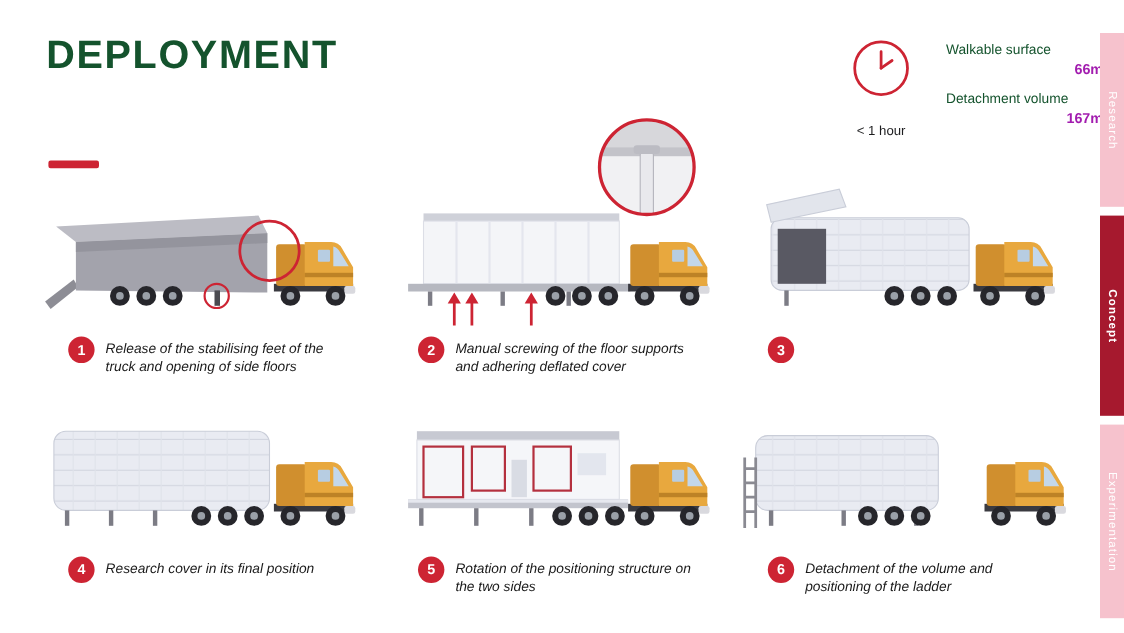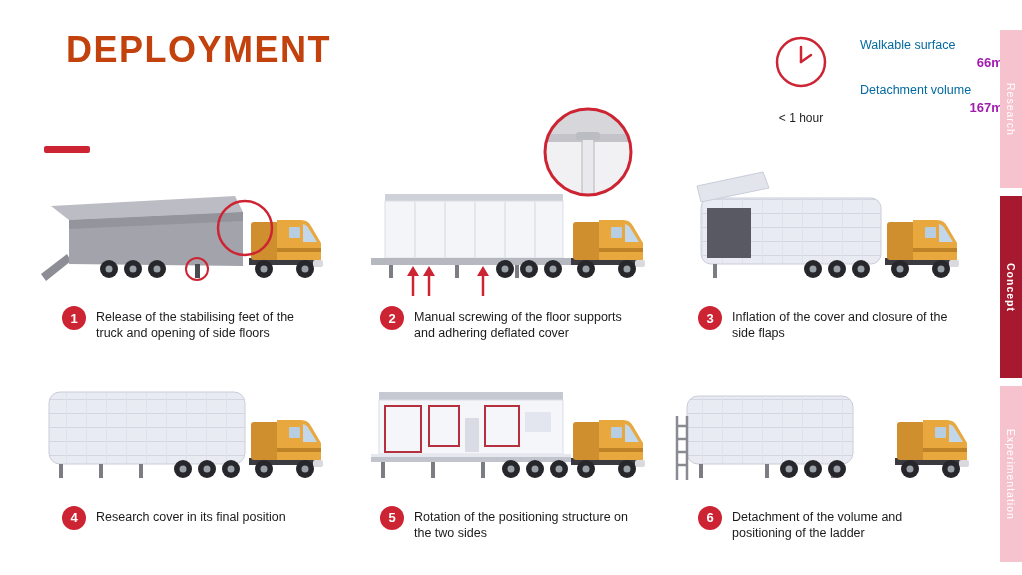--- a/index.html
+++ b/index.html
@@ -7,34 +7,34 @@
   body {
     font-family: "Liberation Sans", sans-serif;
     background: #ffffff;
     position: relative;
     overflow: hidden;
   }
 
   
   .title {
     position: absolute; left: 42px; top: 26px;
-    color: #c2410c; font-size: 36px; font-weight: 800;
-    letter-spacing: 1.5px; line-height: 1.33; margin-left: 24px;
+    color: #14532d; font-size: 36px; font-weight: 800;
+    letter-spacing: 1.5px; line-height: 1.33;
   }
   .title-dash {
     position: absolute; left: 44px; top: 146px;
     width: 46px; height: 7px; background: #cd2433; border-radius: 2px;
   }
 
   
   .clock-wrap { position: absolute; left: 772px; top: 34px; width: 58px; text-align: center; }
   .clock-label { margin-top: 17px; font-size: 12px; color: #1d1d1f; }
   .stats { position: absolute; left: 860px; top: 38px; width: 150px; }
   .stat { margin-bottom: 13px; }
-  .stat-label { font-size: 12.5px; color: #0369a1; }
+  .stat-label { font-size: 12.5px; color: #14532d; }
   .stat-value { font-size: 13px; color: #a21caf; font-weight: bold; margin-top: 3px; text-align: right; }
 
   
   .tab {
     position: absolute; right: 0; width: 22px;
     display: flex; align-items: center; justify-content: center;
     color: #ffffff; font-size: 10.5px; letter-spacing: 1px;
     writing-mode: vertical-rl; cursor: pointer;
   }
   .tab-research { top: 30px; height: 158px; background: #f6c2cd; }
@@ -48,21 +48,21 @@
   }
   .step { position: relative; }
   .step-image { height: 142px; display: flex; align-items: flex-end; justify-content: center; }
   .step-image svg { width: 300px; height: 140px; }
   .step-caption { display: flex; align-items: flex-start; gap: 10px; margin-top: 8px; padding-left: 34px; }
   .badge {
     width: 24px; height: 24px; border-radius: 50%;
     background: #cd2433; color: #fff; font-size: 13px; font-weight: bold;
     display: flex; align-items: center; justify-content: center; flex-shrink: 0;
   }
-  .caption-text { font-size: 12.5px; color: #1a1a1a; line-height: 1.3; max-width: 218px; padding-top: 3px; }
+  .caption-text { font-size: 12.5px; color: #1a1a1a; line-height: 1.3; max-width: 218px; padding-top: 3px; font-style: italic; }
 
   
   .inset { position: absolute; left: 196px; top: -50px; width: 92px; height: 92px; z-index: 2; }
   .inset svg { width: 92px; height: 92px; }
 </style>
 </head>
 <body>
 
 <svg width="0" height="0" style="position:absolute" aria-hidden="true">
   <defs>
@@ -205,21 +205,20 @@
         <rect x="28" y="40" width="180" height="66" rx="10" fill="url(#quilt)" stroke="#c9cdd8" stroke-width="1"></rect>
         <rect x="34" y="50" width="44" height="50" fill="#595963"></rect>
         <polygon points="28,44 96,30 90,14 24,28" fill="#e2e5ec" stroke="#c9cdd8" stroke-width="1"></polygon>
         <rect x="40" y="106" width="4" height="14" fill="#7c7c85"></rect>
         <use href="#trailer-wheels" transform="translate(140,111)"></use>
         <use href="#cab" transform="translate(212,60)"></use>
       </svg>
     </div>
     <div class="step-caption">
       <div class="badge">3</div>
-      <div class="caption-text">Inflation of the cover and closure of the side flaps</div>
     </div>
   </div>
 
   <div class="step">
     <div class="step-image">
       <svg viewBox="0 0 300 140">
         <rect x="12" y="34" width="196" height="72" rx="11" fill="url(#quilt)" stroke="#c9cdd8" stroke-width="1"></rect>
         <rect x="22" y="106" width="4" height="14" fill="#7c7c85"></rect>
         <rect x="62" y="106" width="4" height="14" fill="#7c7c85"></rect>
         <rect x="102" y="106" width="4" height="14" fill="#7c7c85"></rect>

